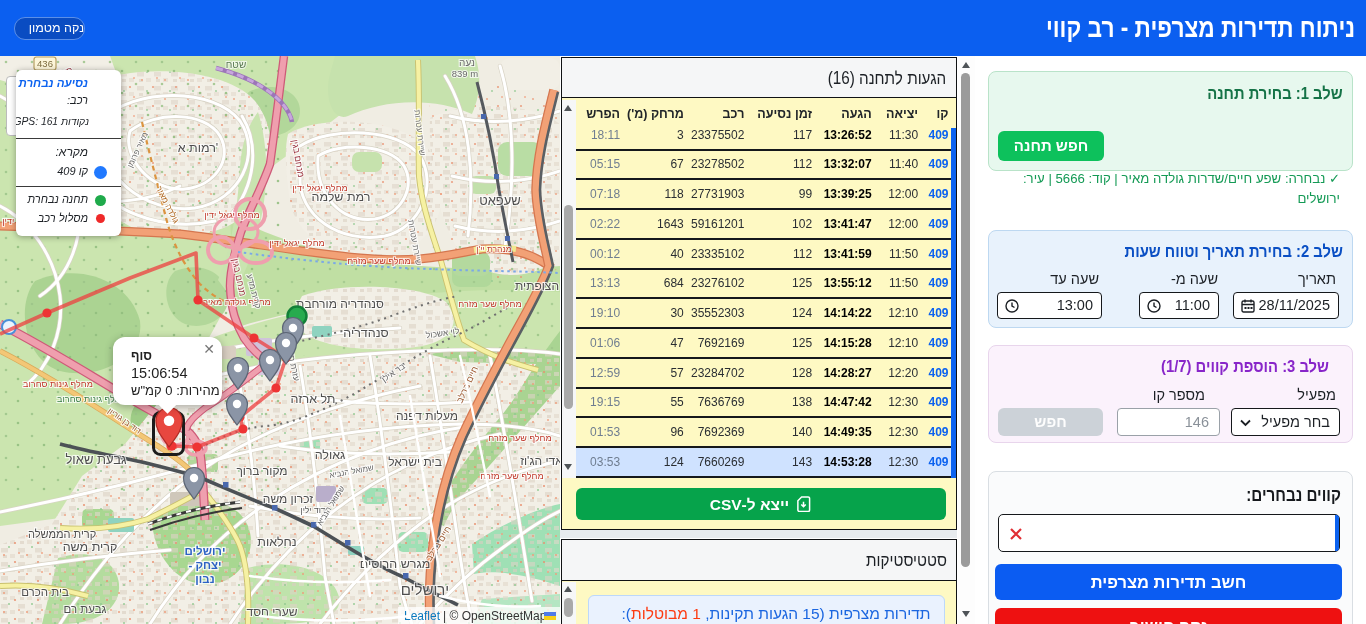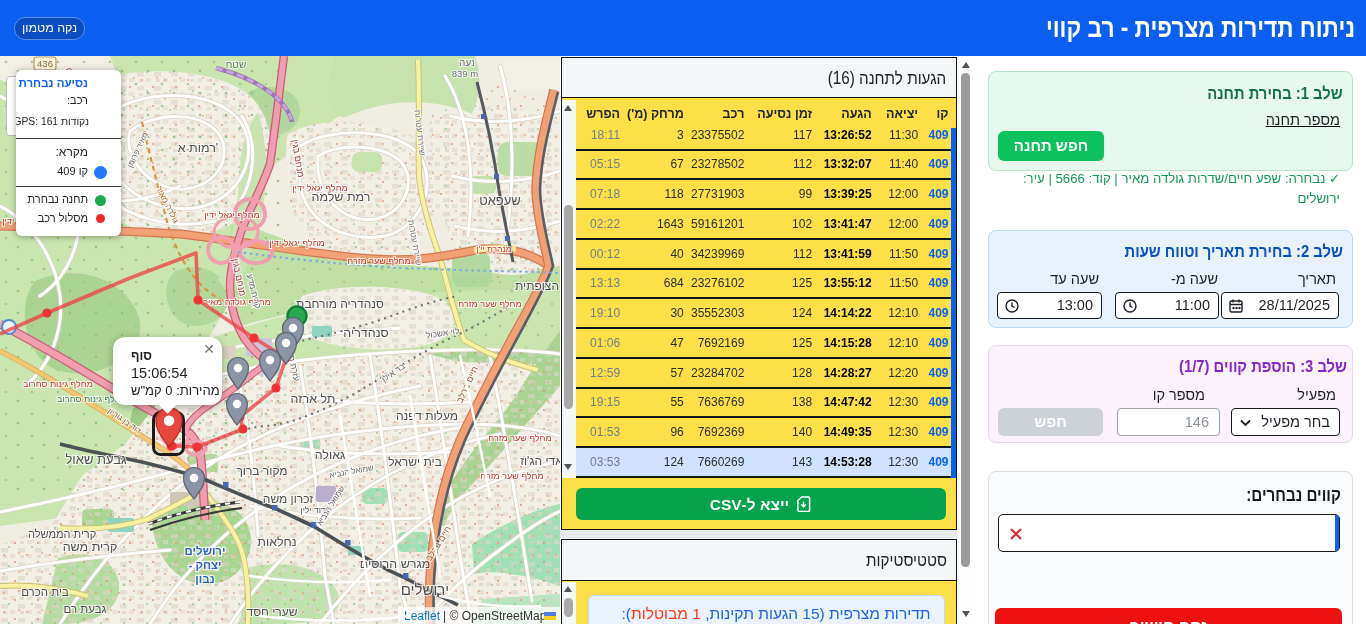--- a/index.html
+++ b/index.html
@@ -3,24 +3,24 @@
 <meta charset="utf-8">
 <style>
   * { margin:0; padding:0; box-sizing:border-box; }
   html,body { width:1366px; height:624px; overflow:hidden; background:#fff;
     font-family:"Liberation Sans", sans-serif; }
   .abs { position:absolute; }
   
   #hdr { position:absolute; left:0; top:0; width:1366px; height:56px; background:#0b5ff0; }
   #hdr h1 { position:absolute; right:11px; top:13px; color:#fff; font-size:27px; font-weight:bold; direction:rtl; letter-spacing:0; }
   #clearbtn { position:absolute; left:14px; top:17px; width:71px; height:23px; background:#0a4cc2;
-    border:1px solid #5b8fe8; border-radius:11px; color:#fff; font-size:12.5px; text-align:center; line-height:21px; direction:rtl;}
+    border:1px solid #5b8fe8; border-radius:11px; color:#fff; font-size:12.5px; text-align:right; line-height:21px; direction:rtl;}
   
   #mid { position:absolute; left:560px; top:56px; width:415px; height:568px; background:#fff; }
-  .panel { position:absolute; border:1.5px solid #101214; background:#fde047; }
+  .panel { position:absolute; border:1.5px solid #101214; background:#fef9c3; }
   .ptitle { background:#f5f6f7; border-bottom:1.5px solid #101214; direction:rtl; text-align:right;
             color:#1c2025; font-size:17.5px; padding:10px 9px 0 0; }
   
   table { border-collapse:separate; border-spacing:0; table-layout:fixed; direction:rtl; font-size:12px; color:#2a2e33; }
   th { font-weight:bold; text-align:right; font-size:12.5px; color:#212529; }
   td,th { padding:0 6px 0 0; height:27.25px; text-align:right; white-space:nowrap; overflow:hidden; }
   tr.d td{height:29.75px; border-bottom:2.5px solid #15181b;} td.ln{padding-right:9px;}
   td.ln { color:#0b62f0; font-weight:bold; } .tsc{display:inline-block;transform:scaleX(.87);transform-origin:100% 50%;}
   td.arr { font-weight:bold; color:#000; }
   td.gap { color:#6f7d90; }
@@ -364,21 +364,21 @@
 <path d="M260,560 C310,566 360,566 410,560"></path>
 <path d="M440,540 C470,548 505,552 540,550"></path>
 <path d="M460,300 C470,340 480,390 490,440"></path>
 <path d="M340,360 C350,420 360,480 370,540"></path>
 <path d="M410,340 C420,400 430,460 440,520"></path>
 </g>
 </svg>
 
 <div class="abs" style="left:6px;top:20px;width:28px;height:60px;background:#fff;border:1px solid #bbb;border-radius:4px;"></div>
 
-<div class="abs" style="left:15.5px;top:14px;width:105.5px;height:166px;background:#fff;border-radius:6px;box-shadow:0 1px 6px rgba(0,0,0,0.35);direction:rtl;font-size:11px;white-space:nowrap;overflow:hidden;color:#1c2025;">
+<div class="abs" style="left:15.5px;top:14px;width:105.5px;height:166px;background:#fff;border-radius:6px;box-shadow:0 1px 6px rgba(0,0,0,0.35);direction:rtl;font-size:11px;white-space:nowrap;overflow:hidden;color:#1c2025;font-style:italic;">
   <div style="position:absolute;right:33px;top:7px;color:#0b62f0;font-weight:bold;font-size:11.5px;white-space:nowrap;">נסיעה נבחרת</div>
   <div style="position:absolute;right:33px;top:24px;">רכב:</div>
   <div style="position:absolute;right:32px;top:46px;font-size:10.3px;">נקודות GPS: 161</div>
   <div style="position:absolute;right:0;left:0;top:67.5px;border-top:1.5px solid #3a3a3a;"></div>
   <div style="position:absolute;right:33px;top:75px;font-size:12px;">מקרא:</div>
   <div style="position:absolute;right:14px;top:96px;width:13px;height:13px;border-radius:50%;background:#2079ff;"></div>
   <div style="position:absolute;right:33px;top:95px;">קו 409</div>
   <div style="position:absolute;right:0;left:0;top:116px;border-top:1.5px solid #3a3a3a;"></div>
   <div style="position:absolute;right:15px;top:125px;width:11px;height:11px;border-radius:50%;background:#1faa4b;"></div>
   <div style="position:absolute;right:33px;top:123px;">תחנה נבחרת</div>
@@ -471,21 +471,21 @@
               <td>102</td>
               <td>59161201</td>
               <td>1643</td>
               <td class="gap">02:22</td>
             </tr>
         <tr class="d">
               <td class="ln">409</td>
               <td>11:50</td>
               <td class="arr">13:41:59</td>
               <td>112</td>
-              <td>34239969</td>
+              <td>23335102</td>
               <td>40</td>
               <td class="gap">00:12</td>
             </tr>
         <tr class="d">
               <td class="ln">409</td>
               <td>11:50</td>
               <td class="arr">13:55:12</td>
               <td>125</td>
               <td>23276102</td>
               <td>684</td>
@@ -595,49 +595,48 @@
     <div class="tri-up" style="left:3.5px;top:6px;"></div>
     <div class="sb-thumb" style="left:2.5px;top:17px;width:9px;height:494px;"></div>
     <div class="tri-dn" style="left:3.5px;top:555px;"></div>
   </div>
 </div>
 
 <div id="right">
 
   <div class="card" style="top:71px; height:100px; background:#e7f8ee; border:1px solid #b9e3c9;text-decoration:underline;">
     <h2 style="color:#157347; margin:12px 9px 0 0;"><span class="tsc">שלב 1: בחירת תחנה</span></h2>
-    <span class="lbl" style="margin:8px 12px 0 0;">מספר תחנה</span>
     <div class="btn" style="left:9px; top:59px; width:106px; height:30px; background:#0dc15c; line-height:30px;">חפש תחנה</div>
     <div style="position:absolute; right:12px; top:97px; width:344px; color:#149a55; font-size:13.2px; text-align:right; line-height:19.5px;">✓ נבחרה: שפע חיים/שדרות גולדה מאיר | קוד: 5666 | עיר:<br>ירושלים</div>
   </div>
 
   <div class="card" style="top:230px; height:98px; background:#e8f2fc; border:1px solid #bdd8f1;">
     <h2 style="color:#0a4fc4; margin:11px 9px 0 0;"><span class="tsc">שלב 2: בחירת תאריך וטווח שעות</span></h2>
     <span class="lbl" style="position:absolute; right:16px; top:40px;">תאריך</span>
     <span class="lbl" style="position:absolute; right:134px; top:40px;">שעה מ-</span>
     <span class="lbl" style="position:absolute; right:253px; top:40px;">שעה עד</span>
-    <div class="inp" style="right:13px; top:61px; width:118px; height:27px; line-height:25px;margin-left:33px;">
+    <div class="inp" style="right:13px; top:61px; width:106px; height:27px; line-height:25px;margin-left:33px;">
       <svg style="position:absolute;left:7px;top:6px;" width="14" height="14" viewBox="0 0 14 14">
           <rect x="1" y="2" width="12" height="11" rx="1.5" fill="none" stroke="#1c2025" stroke-width="1.4"></rect>
           <path d="M1 5.5 h12 M4 .5 v3 M10 .5 v3" stroke="#1c2025" stroke-width="1.4"></path>
           <path d="M3.5 8h2v2h-2z M6.5 8h2v2h-2z M9.5 8h2v2h-2z" fill="#1c2025"></path>
           <text x="490" y="251" font-size="9" fill="#c0392b" text-anchor="middle" style="paint-order:stroke;stroke:#ffffff;stroke-width:2.2px;stroke-opacity:.75">מחלף שער מזרח</text>
 <text x="236" y="12" font-size="10" fill="#5a7a52" text-anchor="middle" style="paint-order:stroke;stroke:#ffffff;stroke-width:2px;stroke-opacity:.7">שטח</text>
 <g fill="none" stroke="#ffffff" stroke-width="2.4" stroke-linecap="round">
 <path d="M250,520 C290,526 340,528 390,524"></path>
 <path d="M260,560 C310,566 360,566 410,560"></path>
 <path d="M440,540 C470,548 505,552 540,550"></path>
 <path d="M460,300 C470,340 480,390 490,440"></path>
 <path d="M340,360 C350,420 360,480 370,540"></path>
 <path d="M410,340 C420,400 430,460 440,520"></path>
 </g>
 </svg>
       <span style="position:absolute; right:8px; font-size:14.5px;">28/11/2025</span>
     </div>
-    <div class="inp" style="right:133px; top:61px; width:104px; height:27px; line-height:25px;">
+    <div class="inp" style="right:133px; top:61px; width:80px; height:27px; line-height:25px;">
       <svg style="position:absolute;left:7px;top:6px;" width="14" height="14" viewBox="0 0 14 14">
           <circle cx="7" cy="7" r="6" fill="none" stroke="#1c2025" stroke-width="1.4"></circle>
           <path d="M7 3.5 V7 L9.5 8.5" fill="none" stroke="#1c2025" stroke-width="1.4"></path>
           <text x="490" y="251" font-size="9" fill="#c0392b" text-anchor="middle" style="paint-order:stroke;stroke:#ffffff;stroke-width:2.2px;stroke-opacity:.75">מחלף שער מזרח</text>
 <text x="236" y="12" font-size="10" fill="#5a7a52" text-anchor="middle" style="paint-order:stroke;stroke:#ffffff;stroke-width:2px;stroke-opacity:.7">שטח</text>
 <g fill="none" stroke="#ffffff" stroke-width="2.4" stroke-linecap="round">
 <path d="M250,520 C290,526 340,528 390,524"></path>
 <path d="M260,560 C310,566 360,566 410,560"></path>
 <path d="M440,540 C470,548 505,552 540,550"></path>
 <path d="M460,300 C470,340 480,390 490,440"></path>
@@ -660,21 +659,21 @@
 <path d="M460,300 C470,340 480,390 490,440"></path>
 <path d="M340,360 C350,420 360,480 370,540"></path>
 <path d="M410,340 C420,400 430,460 440,520"></path>
 </g>
 </svg>
       <span style="position:absolute; right:8px; font-size:14.5px;">13:00</span>
     </div>
   </div>
 
   <div class="card" style="top:345px; height:98px; background:#fbf2fc; border:1px solid #e8d5ec;">
-    <h2 style="color:#8825c9; margin:11px 5px 0 0;text-align:right;"><span class="tsc">שלב 3: הוספת קווים (1/7)</span></h2>
+    <h2 style="color:#8825c9; margin:11px 23px 0 0;text-align:right;"><span class="tsc">שלב 3: הוספת קווים (1/7)</span></h2>
     <span class="lbl" style="position:absolute; right:16px; top:41px;">מפעיל</span>
     <span class="lbl" style="position:absolute; right:147px; top:41px;">מספר קו</span>
     <div class="inp" style="right:12px; top:62px; width:109px; height:28px; line-height:26px;">
       <span style="position:absolute; right:9px; font-size:14.5px;">בחר מפעיל</span>
       <svg style="position:absolute;left:8px;top:10px;" width="11" height="8" viewBox="0 0 11 8">
           <path d="M1 1.5 L5.5 6 L10 1.5" fill="none" stroke="#1c2025" stroke-width="1.8"></path>
           <text x="490" y="251" font-size="9" fill="#c0392b" text-anchor="middle" style="paint-order:stroke;stroke:#ffffff;stroke-width:2.2px;stroke-opacity:.75">מחלף שער מזרח</text>
 <text x="236" y="12" font-size="10" fill="#5a7a52" text-anchor="middle" style="paint-order:stroke;stroke:#ffffff;stroke-width:2px;stroke-opacity:.7">שטח</text>
 <g fill="none" stroke="#ffffff" stroke-width="2.4" stroke-linecap="round">
 <path d="M250,520 C290,526 340,528 390,524"></path>
@@ -703,15 +702,16 @@
 <g fill="none" stroke="#ffffff" stroke-width="2.4" stroke-linecap="round">
 <path d="M250,520 C290,526 340,528 390,524"></path>
 <path d="M260,560 C310,566 360,566 410,560"></path>
 <path d="M440,540 C470,548 505,552 540,550"></path>
 <path d="M460,300 C470,340 480,390 490,440"></path>
 <path d="M340,360 C350,420 360,480 370,540"></path>
 <path d="M410,340 C420,400 430,460 440,520"></path>
 </g>
 </svg>
     </div>
+    <div class="btn" style="right:10px; top:92px; width:347px; height:36px; background:#0b5cf2; font-size:16.5px; line-height:36px;">חשב תדירות מצרפית</div>
     <div class="btn" style="right:10px; top:136px; width:347px; height:36px; background:#ee1111; font-size:16.5px; line-height:36px;">נקה חישוב</div>
   </div>
 </div>
 
 </body></html>

